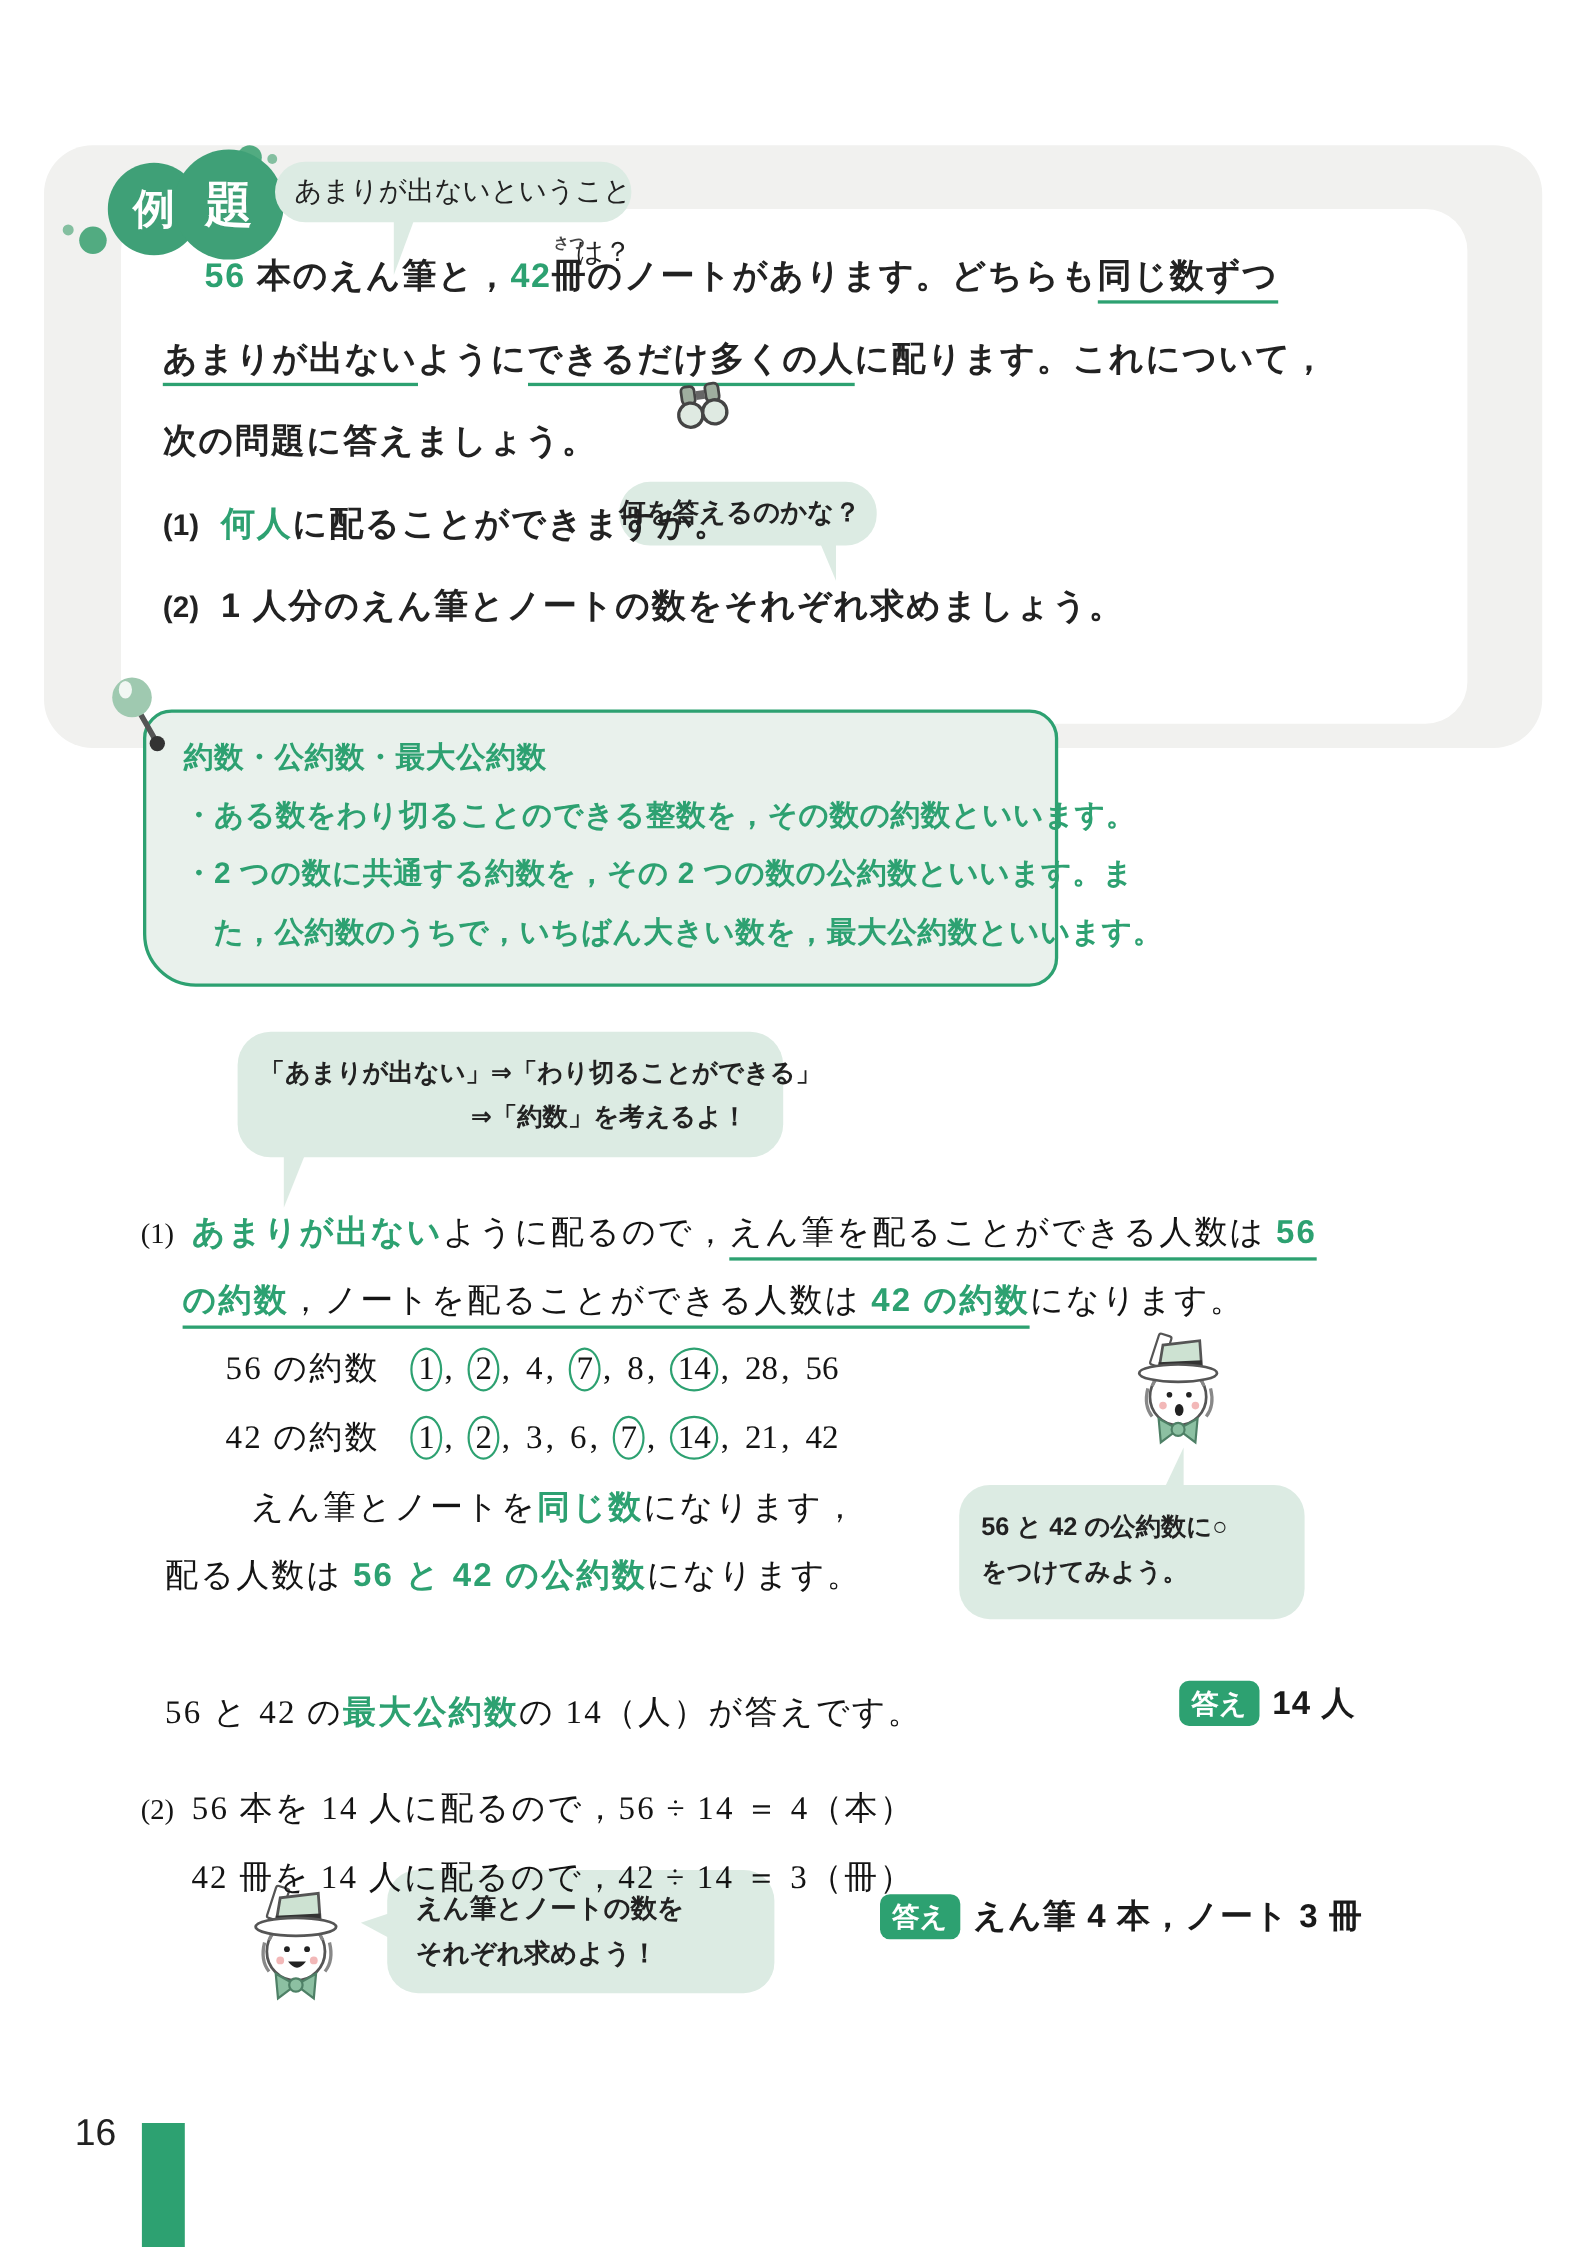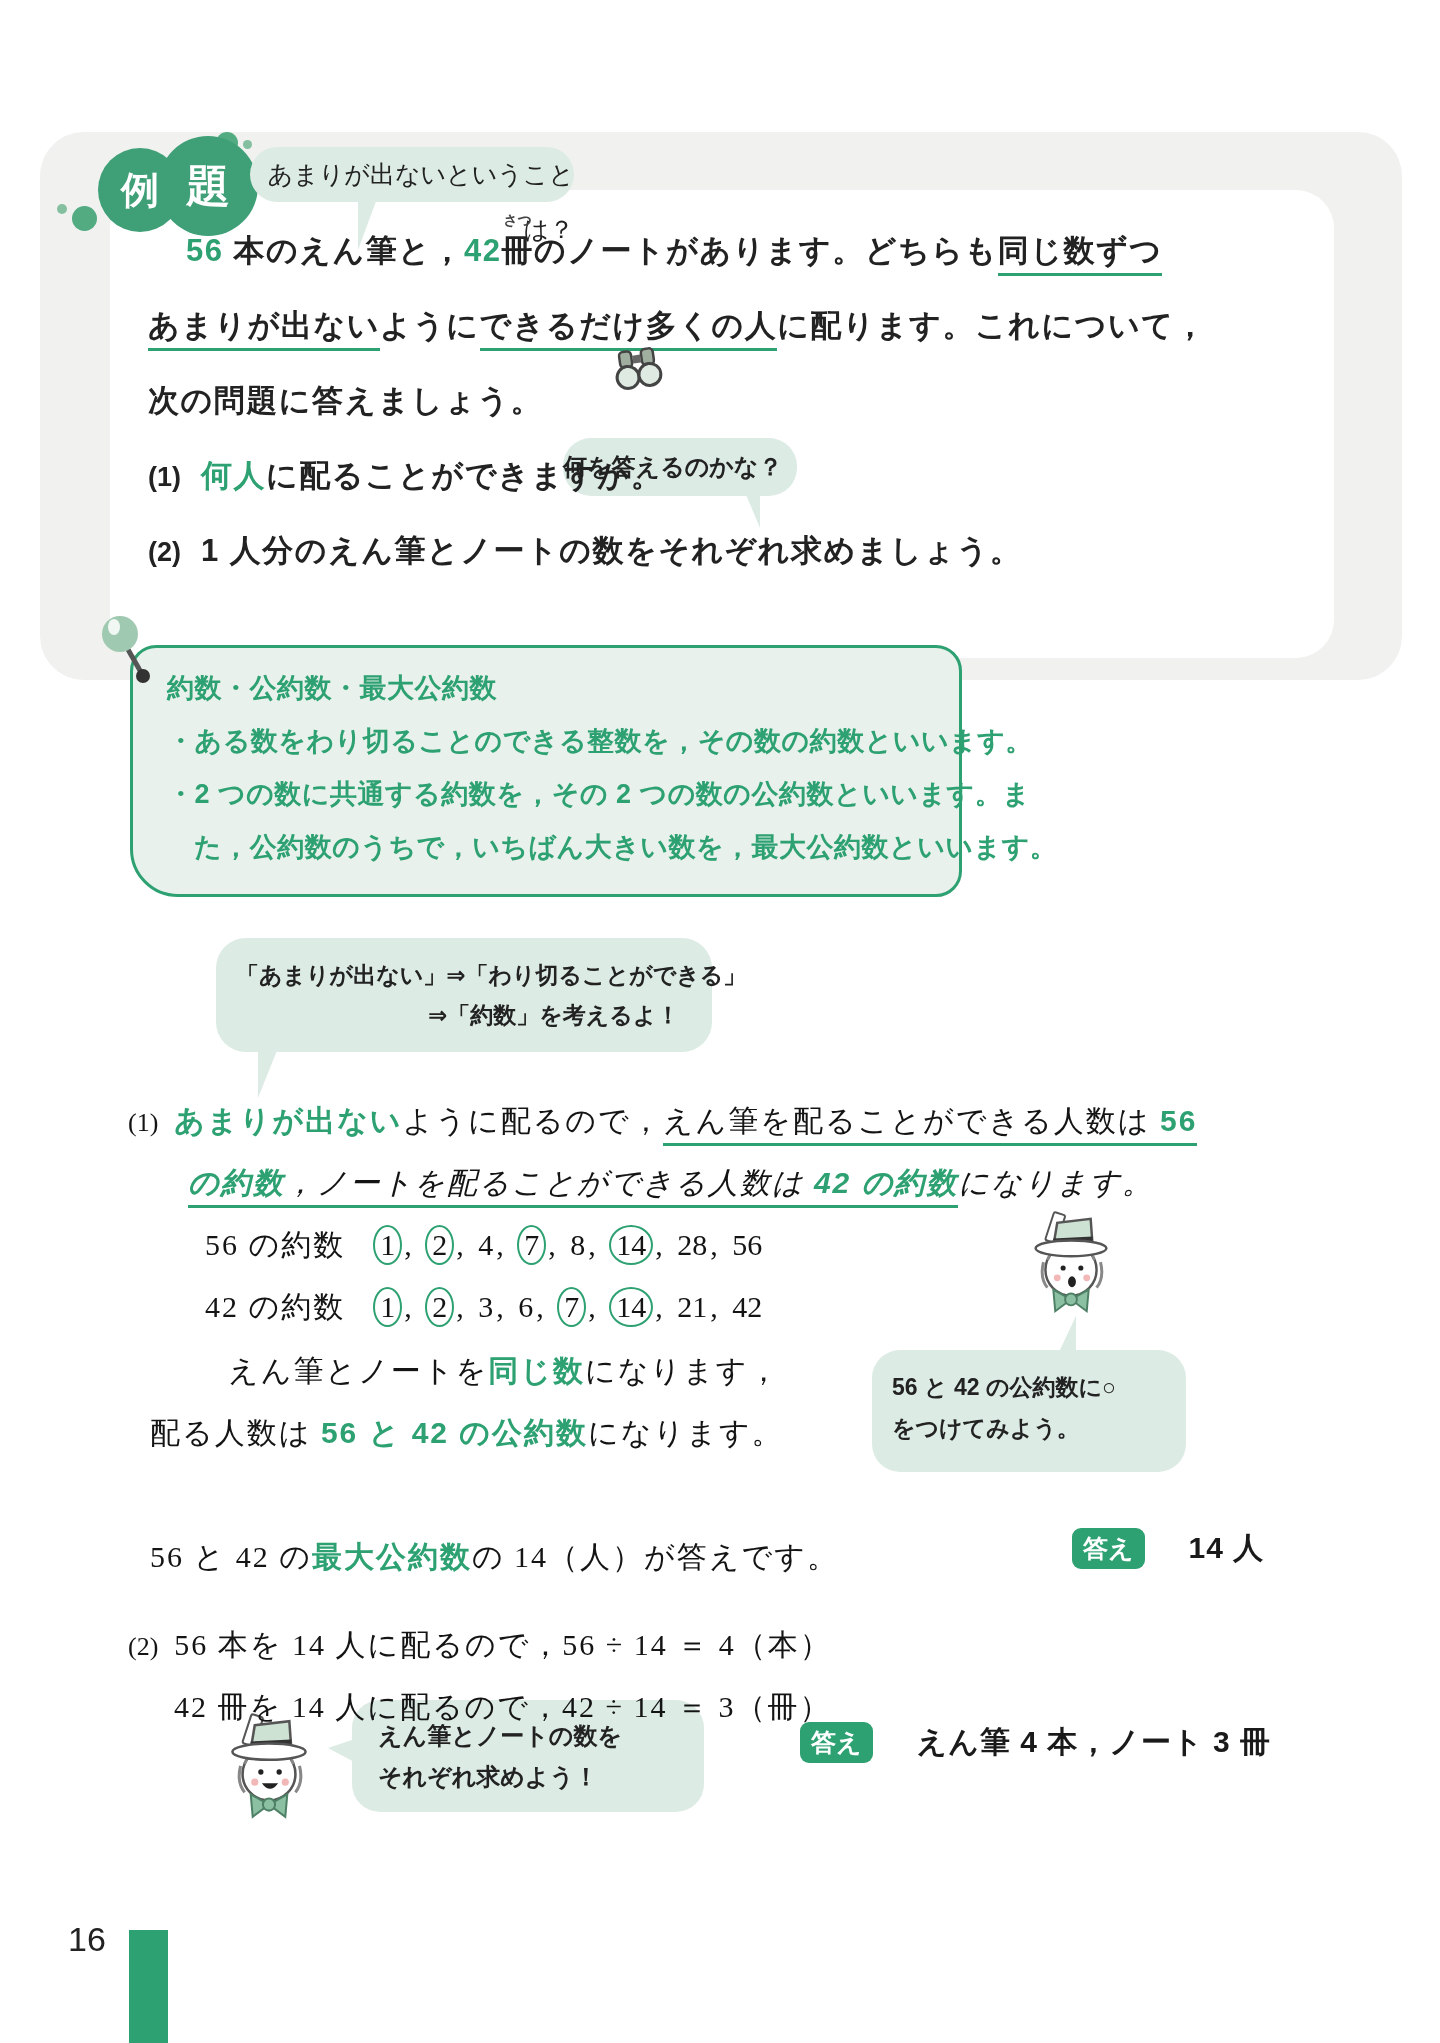--- a/index.html
+++ b/index.html
@@ -61,38 +61,38 @@
   .note-box{left:130px;top:645px;width:832px;height:252px;background:var(--box-green-bg);
     border:3px solid var(--accent-green);border-radius:26px;border-bottom-left-radius:48px;
     padding:14px 0 0 34px;z-index:2;}
   .nb-line{font-size:27px;font-weight:bold;color:var(--accent-green);line-height:53px;letter-spacing:0.5px;white-space:nowrap;}
   .nb-indent{padding-left:27px;}
   .pin{left:96px;top:612px;z-index:3;}
   
   .sl{position:absolute;font-family:"Liberation Serif","DejaVu Serif",serif;font-size:30px;color:#141414;
     letter-spacing:2px;height:52px;line-height:46px;white-space:nowrap;z-index:5;}
   .sl-1{left:128px;top:1098px;}
-  .sl-2{left:188px;top:1160px;font-style:italic;}
+  .sl-2{left:166px;top:1160px;}
   .sl-3{left:205px;top:1222px;}
   .sl-4{left:205px;top:1284px;}
   .sl-5{left:228px;top:1348px;}
   .sl-6{left:150px;top:1410px;}
   .sl-7{left:202px;top:1472px;}
   .sl-8{left:150px;top:1534px;}
   .sl2-1{left:128px;top:1622px;}
   .sl2-2{left:174px;top:1684px;}
   .smark{font-size:26px;margin-right:16px;letter-spacing:0;}
   .ghl{font-family:"Liberation Sans","DejaVu Sans",sans-serif;font-weight:bold;color:var(--accent-green);}
   .su{border-bottom:3px solid var(--accent-green);padding-bottom:6px;}
   .dlabel{margin-right:26px;}
   .circ{display:inline-block;border:2.5px solid var(--accent-green);border-radius:50%;min-width:28px;height:40px;
     line-height:36px;text-align:center;padding:0 5px;margin:0 2px;letter-spacing:0;}
   .dv{padding:0 3px;letter-spacing:0;}
   
-  .answer-row{position:absolute;display:flex;align-items:center;gap:44px;z-index:5;}
+  .answer-row{position:absolute;display:flex;align-items:center;gap:12px;z-index:5;}
   .ar-1{left:1072px;top:1528px;}
   .ar-2{left:800px;top:1722px;}
   .ans-badge{background:var(--accent-green);color:#fff;font-weight:bold;font-size:25px;padding:4px 11px;border-radius:9px;}
   .ans-value{font-weight:bold;font-size:30px;color:#1a1a1a;letter-spacing:1px;white-space:nowrap;}
   
   .boy1{left:1012px;top:1208px;z-index:4;}
   .boy2{left:208px;top:1710px;z-index:4;}
   
   .page-num{left:68px;top:1920px;font-size:34px;color:#222;z-index:2;}
   .edge-bar{left:129px;top:1930px;width:39px;height:113px;background:var(--accent-green);z-index:2;}

